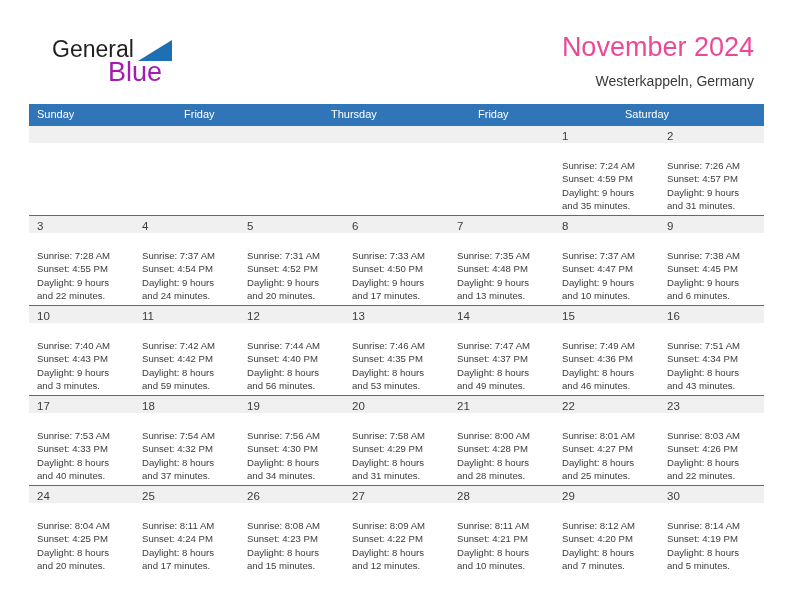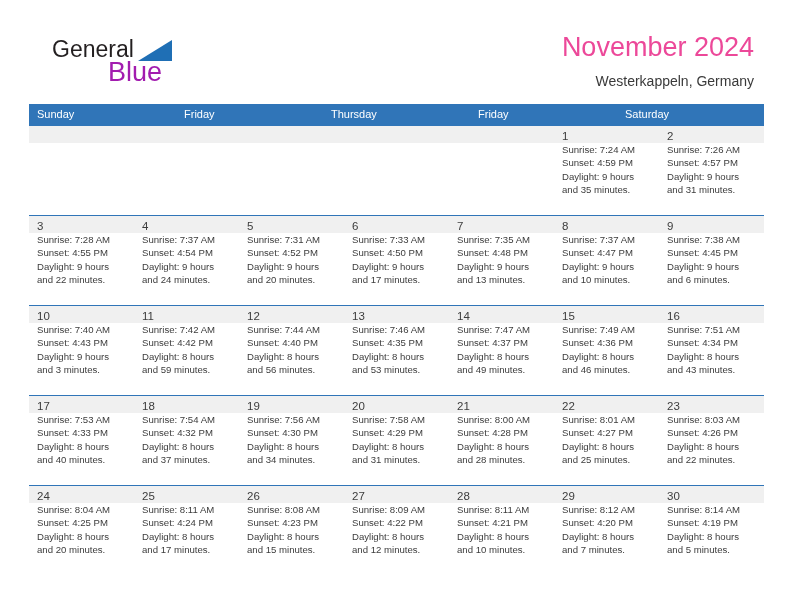--- a/index.html
+++ b/index.html
@@ -131,21 +131,21 @@
   .day-cell.empty .daynum-band {
     background: #f0f0f0;
   }
   .daynum {
     font-size: 11.5px;
     color: #3c3c3c;
     line-height: 17px;
     font-family: "Liberation Sans", sans-serif;
   }
   .day-info {
-    padding: 0 6px 0 8px;
+    padding: 16px 6px 0 8px;
   }
   .day-info div {
     font-size: 9.6px;
     line-height: 13.4px;
     color: #3c3c3c;
     font-family: "Liberation Sans", sans-serif;
     white-space: nowrap;
   }
 </style>
 </head>

